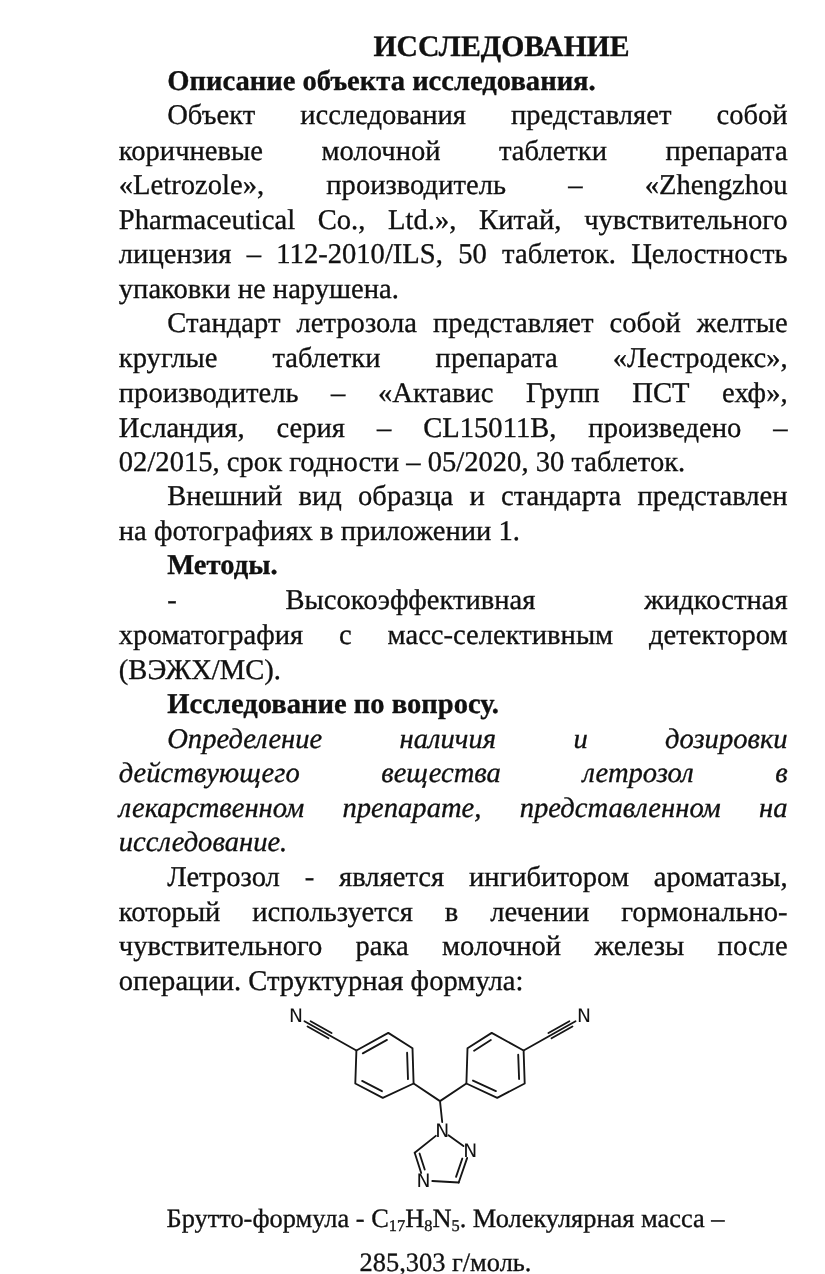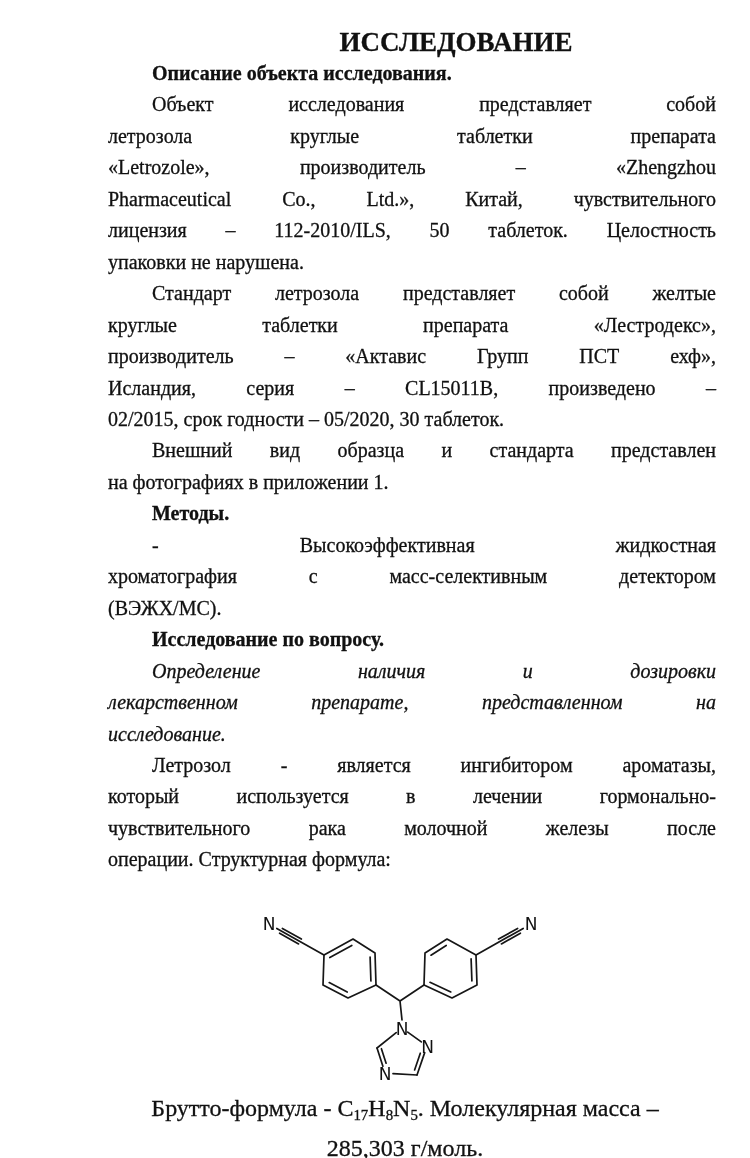--- a/index.html
+++ b/index.html
@@ -15,21 +15,21 @@
     background: #ffffff;
     overflow: hidden;
     -webkit-text-stroke: 0.3px currentColor;
   }
   .textblock {
     position: absolute;
     left: 108px; top: 26px;
     width: 608px;
   }
   .ln {
-    font-size: 20px;
+    font-size: 26px;
     line-height: 31.45px;
     text-align: justify;
     text-align-last: justify;
     white-space: normal;
   }
   .plain { text-align-last: left; }
   .indent { text-indent: 44px; }
   .bold { font-weight: bold; }
   .italic { font-style: italic; }
   .title {
@@ -78,21 +78,21 @@
 <body>
 
 <div class="page">
 
   <div class="textblock">
     <div class="title">ИССЛЕДОВАНИЕ</div>
 
     <div class="ln indent bold plain">Описание объекта исследования.</div>
 
     <div class="ln indent">Объект исследования представляет собой</div>
-    <div class="ln">летрозола круглые таблетки препарата</div>
+    <div class="ln">коричневые молочной таблетки препарата</div>
     <div class="ln">«Letrozole», производитель – «Zhengzhou</div>
     <div class="ln">Pharmaceutical Co., Ltd.», Китай, чувствительного</div>
     <div class="ln">лицензия – 112-2010/ILS, 50 таблеток. Целостность</div>
     <div class="ln plain">упаковки не нарушена.</div>
 
     <div class="ln indent">Стандарт летрозола представляет собой желтые</div>
     <div class="ln">круглые таблетки препарата «Лестродекс»,</div>
     <div class="ln">производитель – «Актавис Групп ПСТ ехф»,</div>
     <div class="ln">Исландия, серия – CL15011B, произведено –</div>
     <div class="ln plain">02/2015, срок годности – 05/2020, 30 таблеток.</div>
@@ -102,20 +102,21 @@
 
     <div class="ln indent bold plain">Методы.</div>
 
     <div class="ln indent">- Высокоэффективная жидкостная</div>
     <div class="ln">хроматография с масс-селективным детектором</div>
     <div class="ln plain">(ВЭЖХ/МС).</div>
 
     <div class="ln indent bold plain">Исследование по вопросу.</div>
 
     <div class="ln indent italic">Определение наличия и дозировки</div>
+    <div class="ln italic">действующего вещества летрозол в</div>
     <div class="ln italic">лекарственном препарате, представленном на</div>
     <div class="ln plain italic">исследование.</div>
 
     <div class="ln indent">Летрозол - является ингибитором ароматазы,</div>
     <div class="ln">который используется в лечении гормонально-</div>
     <div class="ln">чувствительного рака молочной железы после</div>
     <div class="ln plain">операции. Структурная формула:</div>
   </div>
 
   <svg class="structure-svg" viewBox="0 0 330 185">

